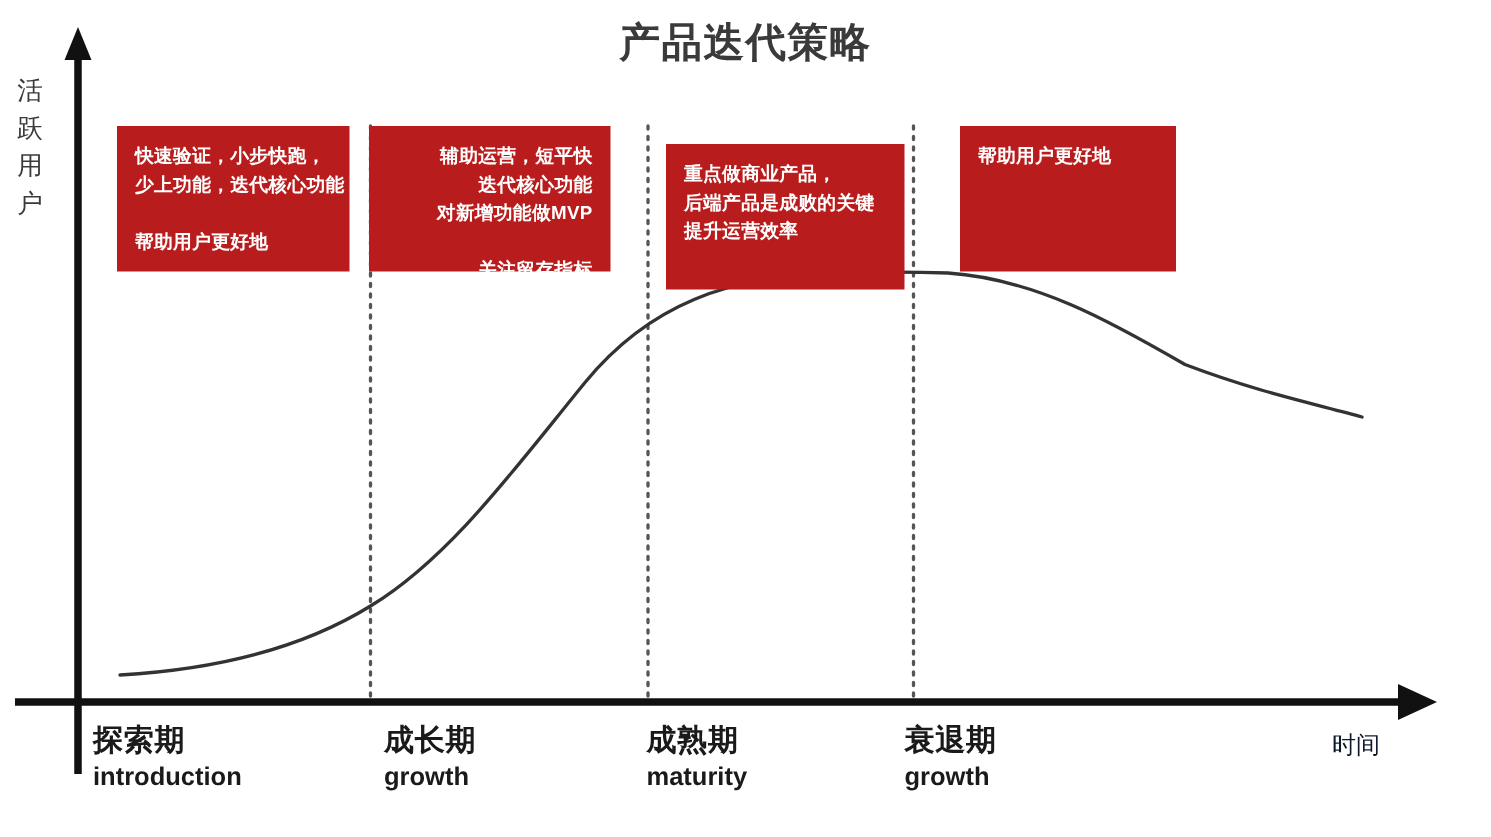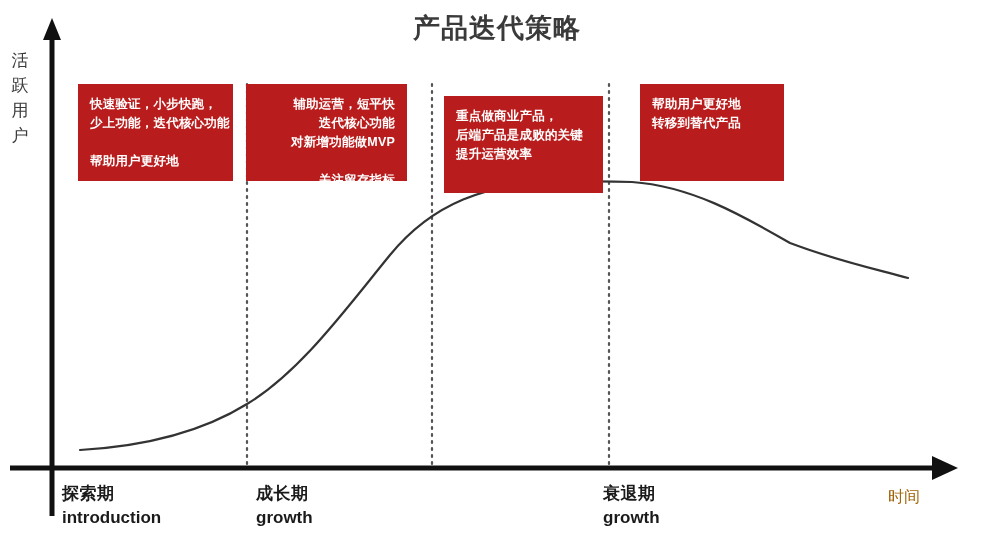--- a/index.html
+++ b/index.html
@@ -36,34 +36,34 @@
     color:#3a3a3a;
     line-height:25px;
     text-align:center;
     letter-spacing:0;
   }
   .y-axis-label span{display:block;}
   .x-axis-label{
     position:absolute;
     left:888px;top:487px;
     font-size:16px;
-    color:#a16207;
+    color:#0f172a;
     white-space:nowrap;
   }
 
   
   .stage-label{
     position:absolute;
     font-weight:bold;
     color:#1a1a1a;
     white-space:nowrap;
   }
   .stage-label .cn{
     display:block;
-    font-size:17px;
+    font-size:20px;
     line-height:22px;
     letter-spacing:0.5px;
   }
   .stage-label .en{
     display:block;
     font-size:17px;
     line-height:22px;
     margin-top:2px;
   }
 
@@ -131,20 +131,24 @@
   <div class="x-axis-label">时间</div>
 
   <div class="stage-label" style="left:62px;top:483px;">
     <span class="cn">探索期</span>
     <span class="en">introduction</span>
   </div>
   <div class="stage-label" style="left:256px;top:483px;">
     <span class="cn">成长期</span>
     <span class="en">growth</span>
   </div>
+  <div class="stage-label" style="left:431px;top:483px;">
+    <span class="cn">成熟期</span>
+    <span class="en">maturity</span>
+  </div>
   <div class="stage-label" style="left:603px;top:483px;">
     <span class="cn">衰退期</span>
     <span class="en">growth</span>
   </div>
 
   <div class="note-box" style="left:78px;top:84px;width:155px;height:97px;">
     <div class="note-line">快速验证，小步快跑，</div>
     <div class="note-line">少上功能，迭代核心功能</div>
     <div class="note-metric">帮助用户更好地</div>
   </div>
@@ -157,17 +161,16 @@
   </div>
 
   <div class="note-box" style="left:444px;top:96px;width:159px;height:97px;">
     <div class="note-line">重点做商业产品，</div>
     <div class="note-line">后端产品是成败的关键</div>
     <div class="note-line">提升运营效率</div>
   </div>
 
   <div class="note-box" style="left:640px;top:84px;width:144px;height:97px;">
     <div class="note-line">帮助用户更好地</div>
-    <div class="note-line">转移到替代产品</div>
     <div class="note-metric"></div>
   </div>
 
 </div>
 
 </body></html>

